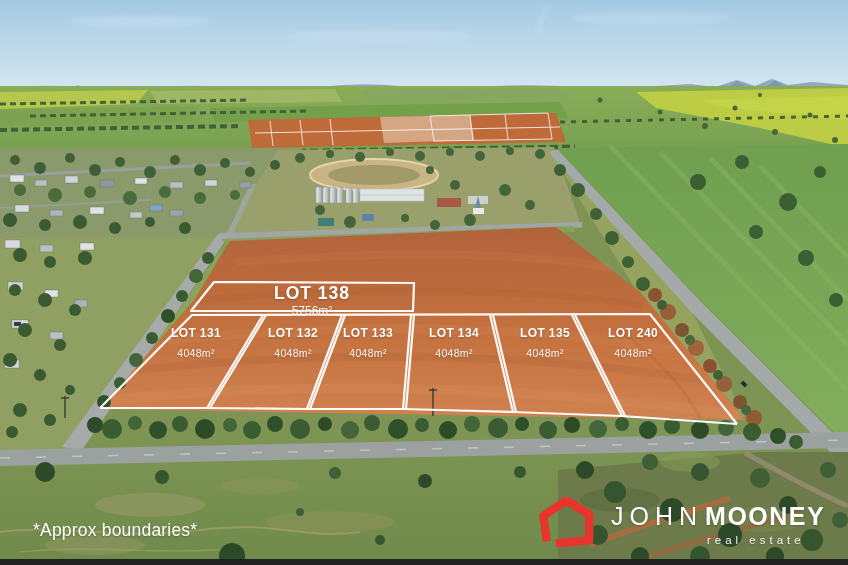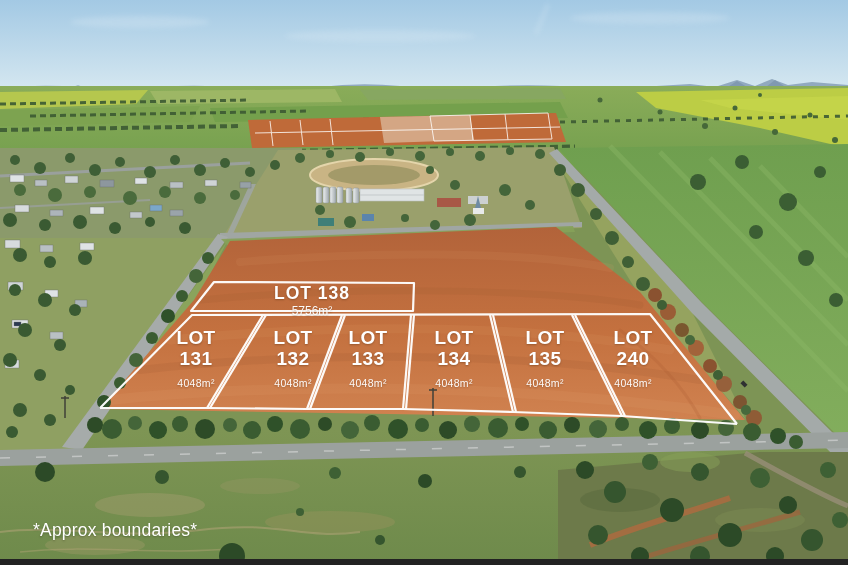--- a/index.html
+++ b/index.html
@@ -3,21 +3,21 @@
 <meta charset="utf-8">
 <style>
   html,body{margin:0;padding:0;background:#222;}
   .stage{position:relative;width:848px;height:559px;overflow:hidden;
          font-family:"Liberation Sans",sans-serif;background:#7d9455;}
   .stage svg.scene{position:absolute;left:0;top:0;}
   
   .lot-label{position:absolute;color:#ffffff;text-align:center;
              text-shadow:0 1px 2px rgba(70,35,10,.35);}
   .lot-small{width:58px;top:327px;}
-  .lot-small .lot-name{font-weight:bold;font-size:19px;line-height:1.12;letter-spacing:.4px;}
+  .lot-small .lot-name{font-weight:bold;font-size:12px;line-height:1.12;letter-spacing:.4px;}
   .lot-small .lot-area{display:block;margin-top:7px;font-size:10.5px;font-weight:normal;
                        letter-spacing:.3px;opacity:.96;}
   .lot-138{left:256px;top:284px;width:112px;}
   .lot-138 .lot-name{font-weight:bold;font-size:17.5px;letter-spacing:1px;line-height:1.05;}
   .lot-138 .lot-area{display:block;margin-top:2px;font-size:12px;font-weight:normal;opacity:.96;}
   
   .watermark{position:absolute;left:33px;top:520px;color:#fff;font-size:17.5px;
              letter-spacing:.2px;font-weight:400;text-shadow:0 1px 2px rgba(40,40,20,.35);}
   
   .logo{position:absolute;left:539px;top:494px;width:305px;height:62px;color:#fff;}
@@ -453,14 +453,23 @@
   <div class="lot-name">LOT 135</div>
   <span class="lot-area">4048m²</span>
 </div>
 <div class="lot-label lot-small" style="left:604px">
   <div class="lot-name">LOT 240</div>
   <span class="lot-area">4048m²</span>
 </div>
 
 <div class="watermark">*Approx boundaries*</div>
 
+<div class="logo">
+  <svg class="house" viewBox="0 0 40 36">
+    <path d="M 5.5 32 L 3 13.5 L 19.5 2.5 L 36 12.5 L 36 31 L 12 33.5" fill="none" stroke="#e8352b" stroke-width="6" stroke-linejoin="round"></path>
+  </svg>
+  <div class="logo-row">
+    <span class="jn">JOHN</span><span class="mn">MOONEY</span>
+  </div>
+  <div class="tag">real estate</div>
+</div>
 
 </div>
 
 </body></html>

